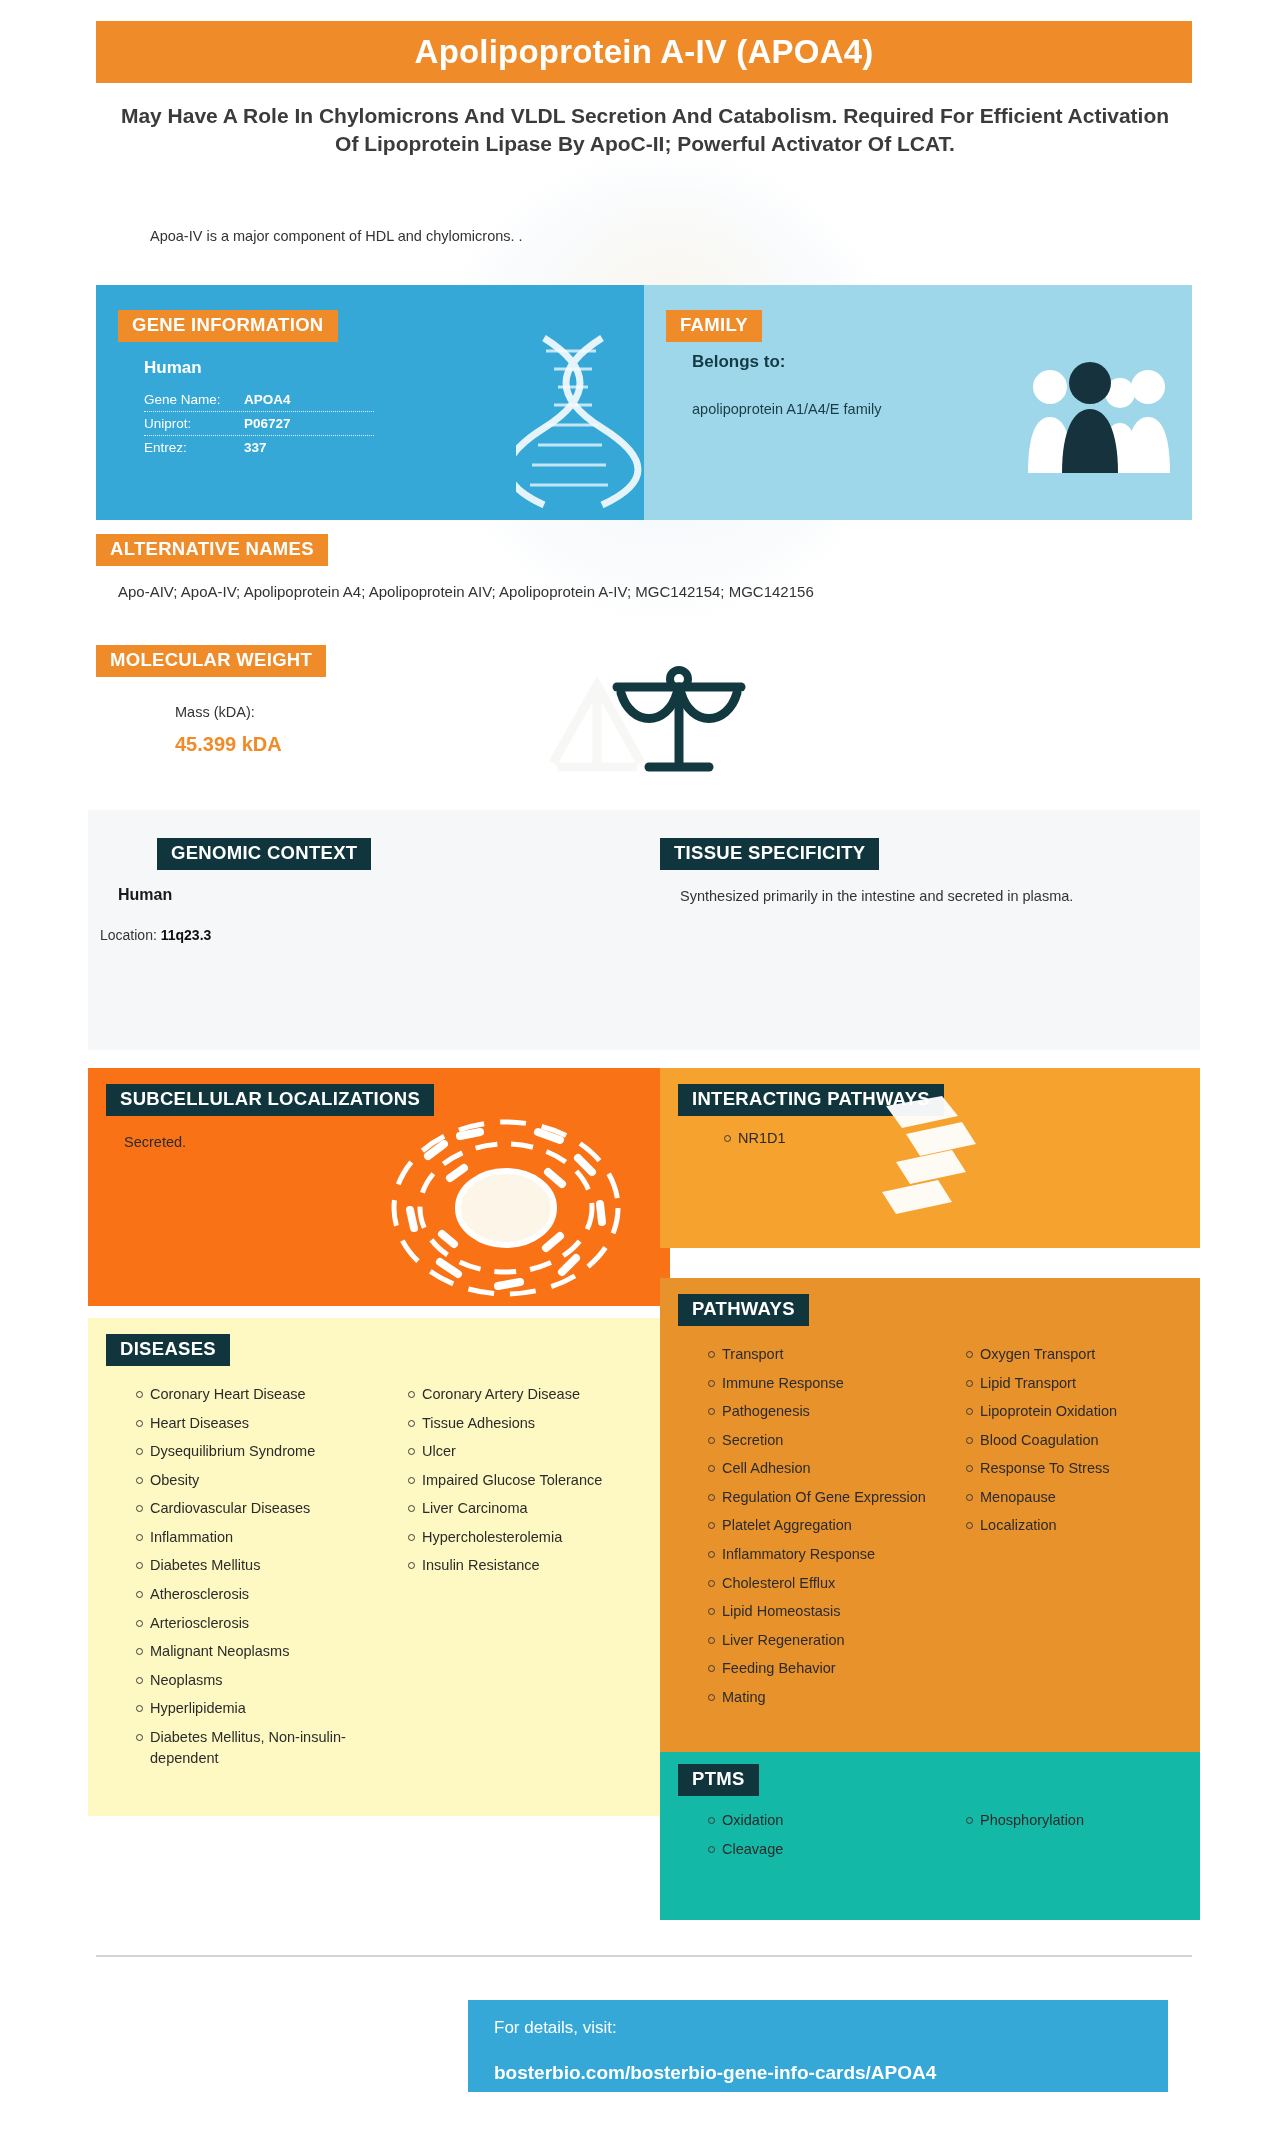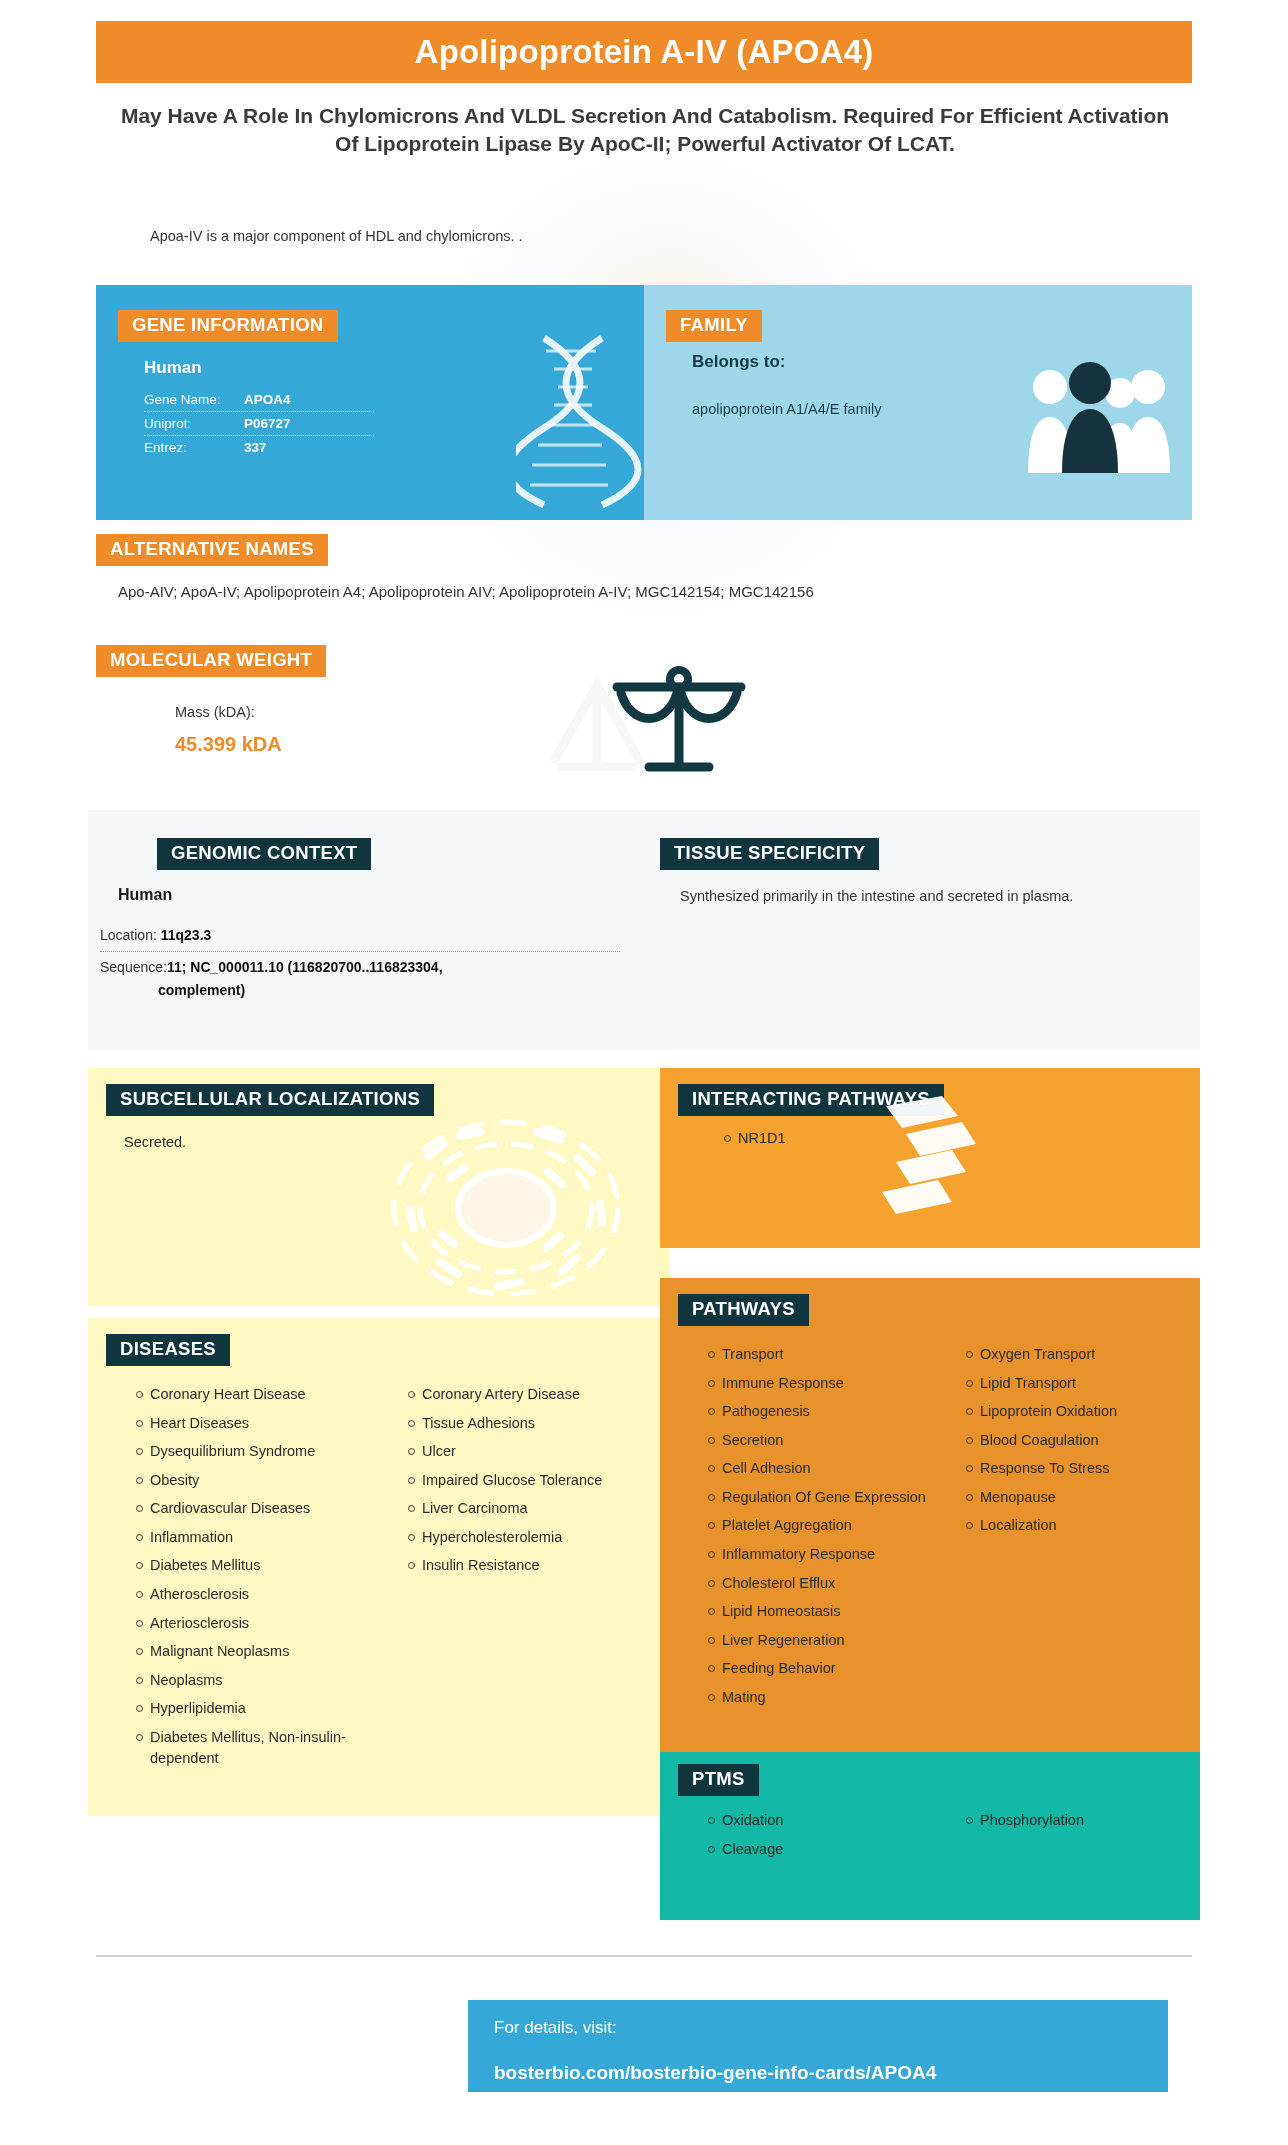--- a/index.html
+++ b/index.html
@@ -143,21 +143,21 @@
   .gc-row:last-child { border-bottom: none; }
   .gc-row b { color: #101010; }
   .gc-row .indent { display: block; padding-left: 58px; margin-top: 7px; }
   .ts-chip { position: absolute; left: 660px; top: 838px; }
   .ts-text { position: absolute; left: 680px; top: 888px; width: 460px; font-size: 14.5px; color: #333; }
 
   
   .sub-panel {
     position: absolute; left: 88px; top: 1068px;
     width: 582px; height: 238px;
-    background: #fef9c3; overflow: hidden; text-align: center;
+    background: #f97316; overflow: hidden; text-align: center;
   }
   .sub-chip { position: absolute; left: 18px; top: 16px; }
   .sub-text { position: absolute; left: 36px; top: 66px; font-size: 14.5px; color: #2b2b2b; }
   .cell-icon { position: absolute; left: 300px; top: 48px; }
 
   .int-panel {
     position: absolute; left: 660px; top: 1068px;
     width: 540px; height: 180px;
     background: #f5a22e; overflow: hidden;
   }
@@ -350,24 +350,20 @@
 
     <div class="gray-band"></div>
     <div class="gc-chip">
       <span class="chip dark">GENOMIC CONTEXT</span>
     </div>
     <div class="gc-organism">Human</div>
     <div class="gc-rows">
       <div class="gc-row">
         <span>Location:</span>
         <b>11q23.3</b>
-      </div>
-      <div class="gc-row">
-        <span>Sequence:</span><b>11; NC_000011.10 (116820700..116823304,</b>
-        <b class="indent">complement)</b>
       </div>
     </div>
     <div class="ts-chip">
       <span class="chip dark">TISSUE SPECIFICITY</span>
     </div>
     <div class="ts-text">Synthesized primarily in the intestine and secreted in plasma.</div>
 
     <div class="sub-panel">
       <div class="sub-chip">
         <span class="chip dark">SUBCELLULAR LOCALIZATIONS</span>

